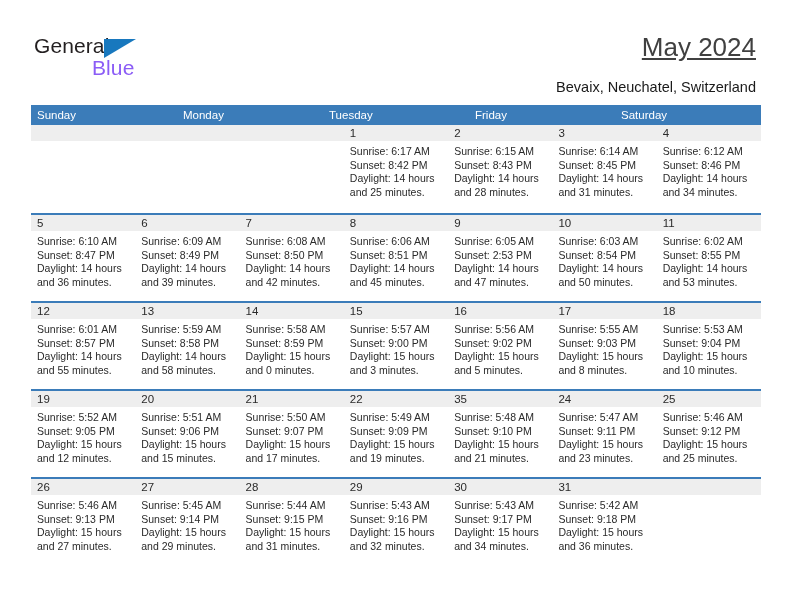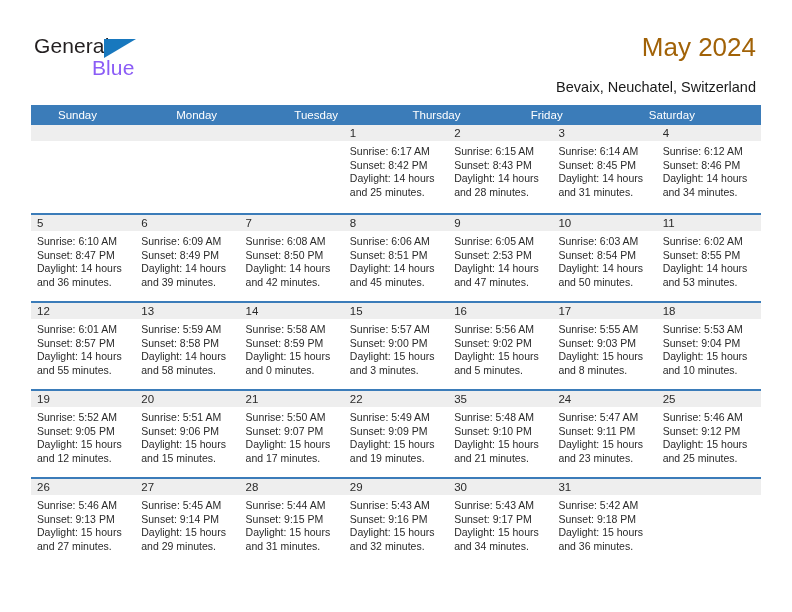--- a/index.html
+++ b/index.html
@@ -61,24 +61,25 @@
     font-size: 21px;
     color: #8b5cf6;
     letter-spacing: 0.1px;
     font-family: "Liberation Sans", sans-serif;
   }
   .title {
     position: absolute;
     right: 36px;
     top: 32px;
     font-size: 26px;
-    color: #a16207;
+    color: #404040;
     text-align: center;
     font-family: "Liberation Sans", sans-serif;
     white-space: nowrap;
+    text-decoration: underline;
   }
   .subtitle {
     position: absolute;
     right: 36px;
     top: 79px;
     font-size: 14.5px;
     color: #1a1a1a;
     text-align: right;
     font-family: "Liberation Sans", sans-serif;
     white-space: nowrap;
@@ -88,21 +89,20 @@
   .calendar {
     position: absolute;
     left: 31px;
     top: 105px;
     width: 730px;
   }
   .dow-row {
     display: flex;
     background: #3b7cb9;
     height: 20px;
-    padding-left: 21px;
   }
   .dow-cell {
     flex: 1 1 0;
     color: #ffffff;
     font-size: 11.5px;
     line-height: 20px;
     padding-left: 6px;
     box-sizing: border-box;
     white-space: nowrap;
     overflow: hidden;
@@ -162,21 +162,20 @@
     <div class="title">May 2024</div>
     <div class="subtitle">Bevaix, Neuchatel, Switzerland</div>
   </div>
 
   <div class="calendar">
 
     <div class="dow-row">
       <div class="dow-cell">Sunday</div>
       <div class="dow-cell">Monday</div>
       <div class="dow-cell">Tuesday</div>
-      <div class="dow-cell">Thursday</div>
       <div class="dow-cell">Friday</div>
       <div class="dow-cell">Saturday</div>
     </div>
 
     <div id="weeks-container">
         <div class="week first">
           <div class="daycell empty">
             <div class="daynum-band">
               <span class="daynum"></span>
             </div>

